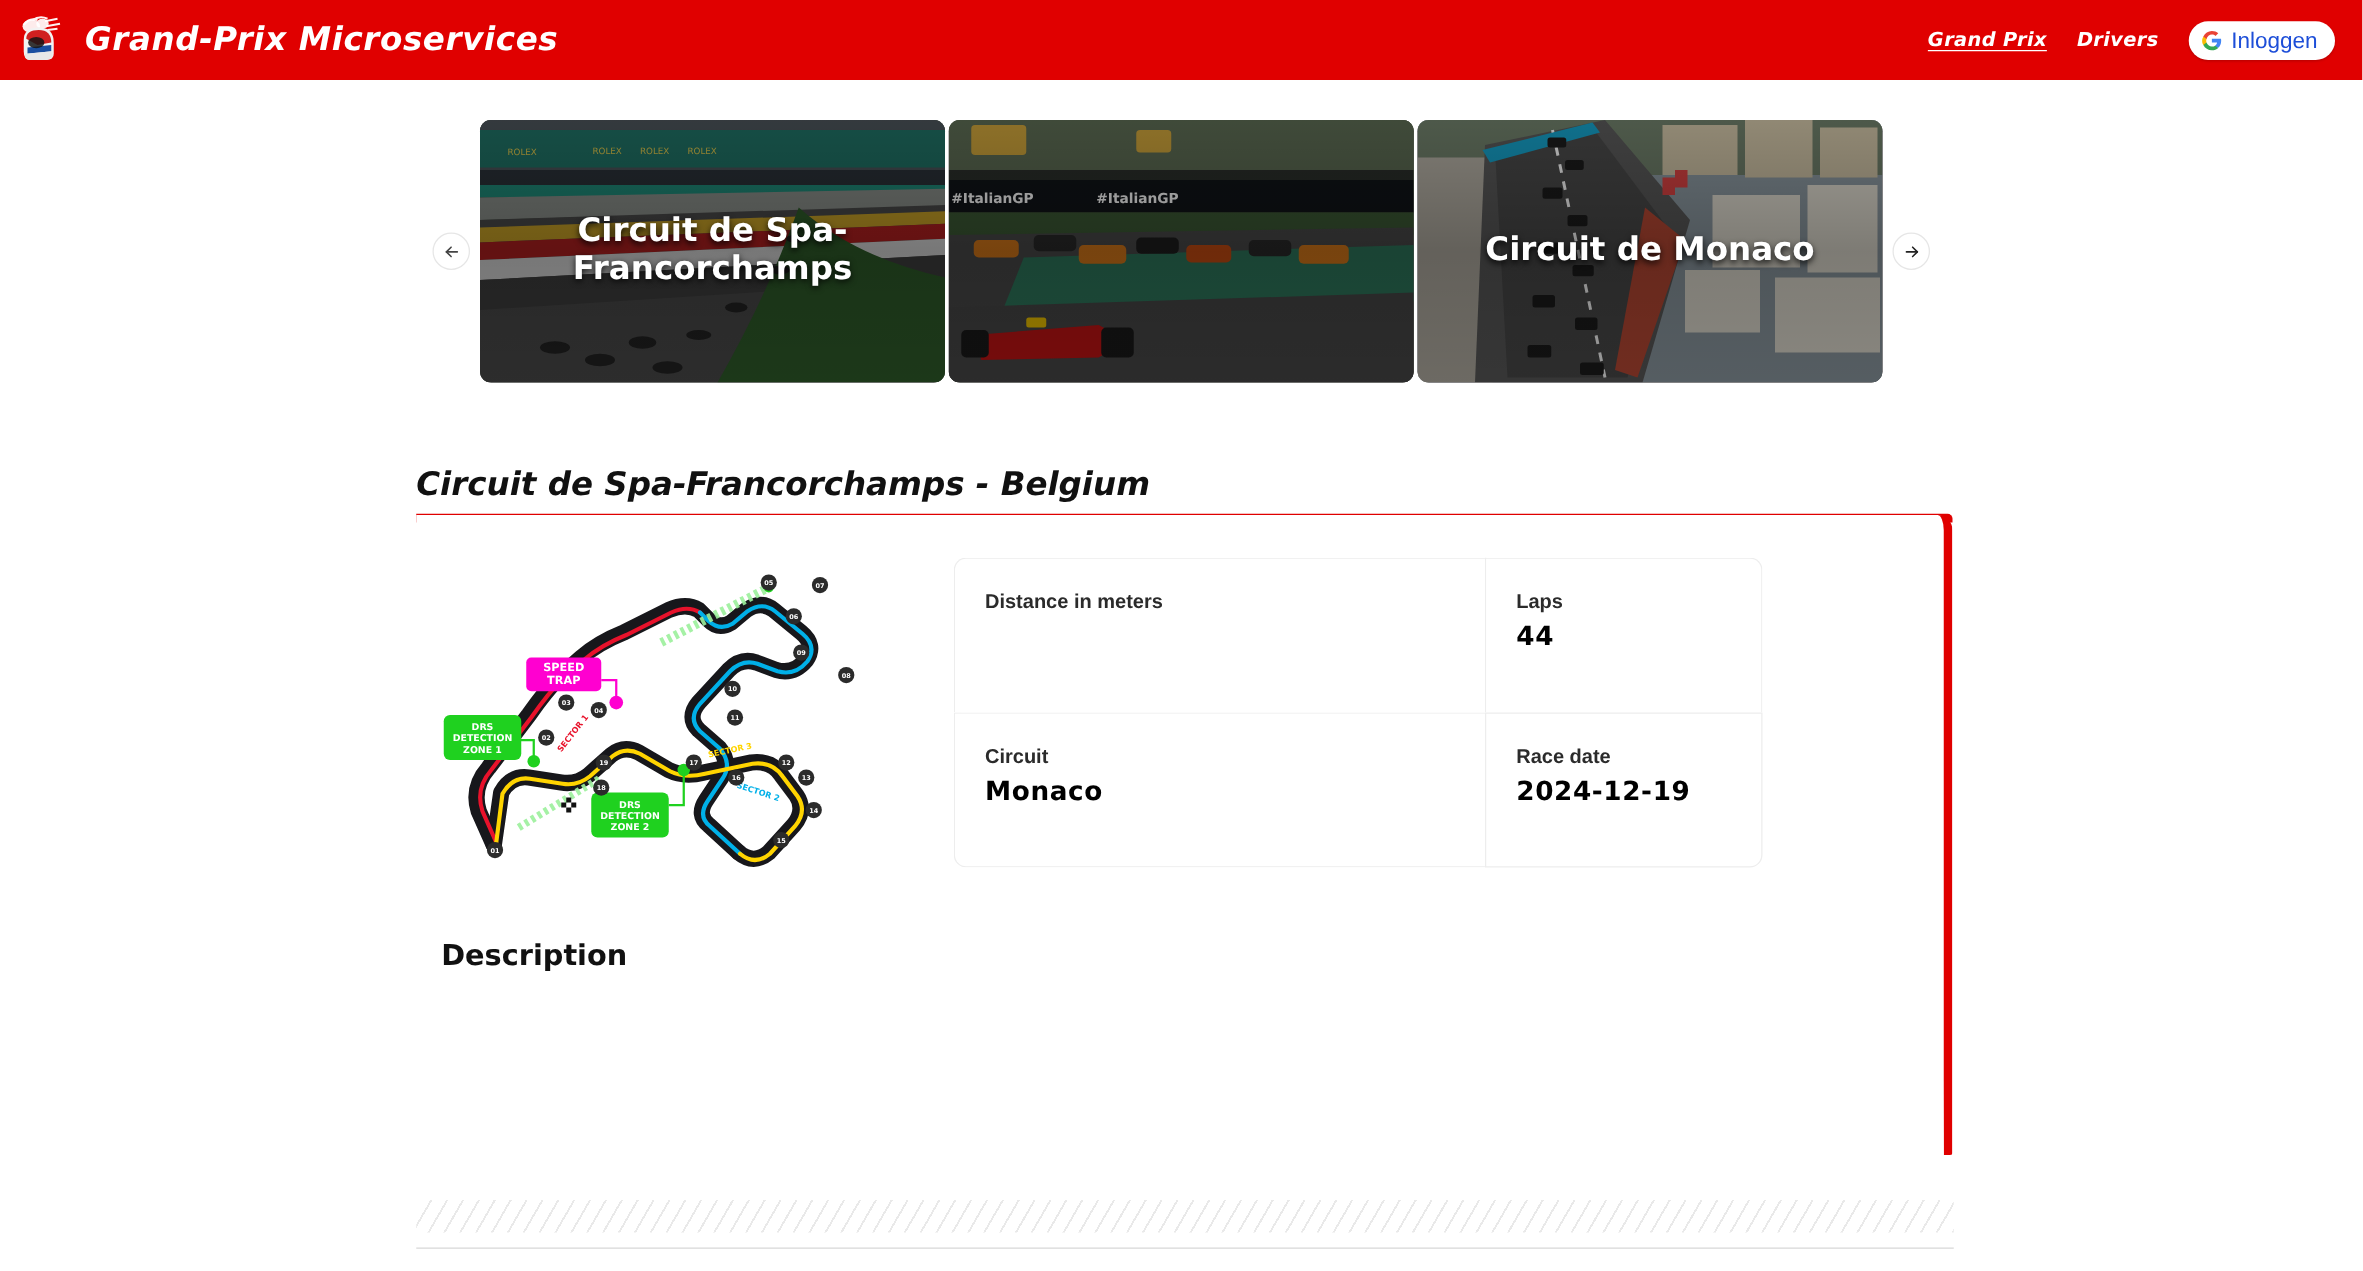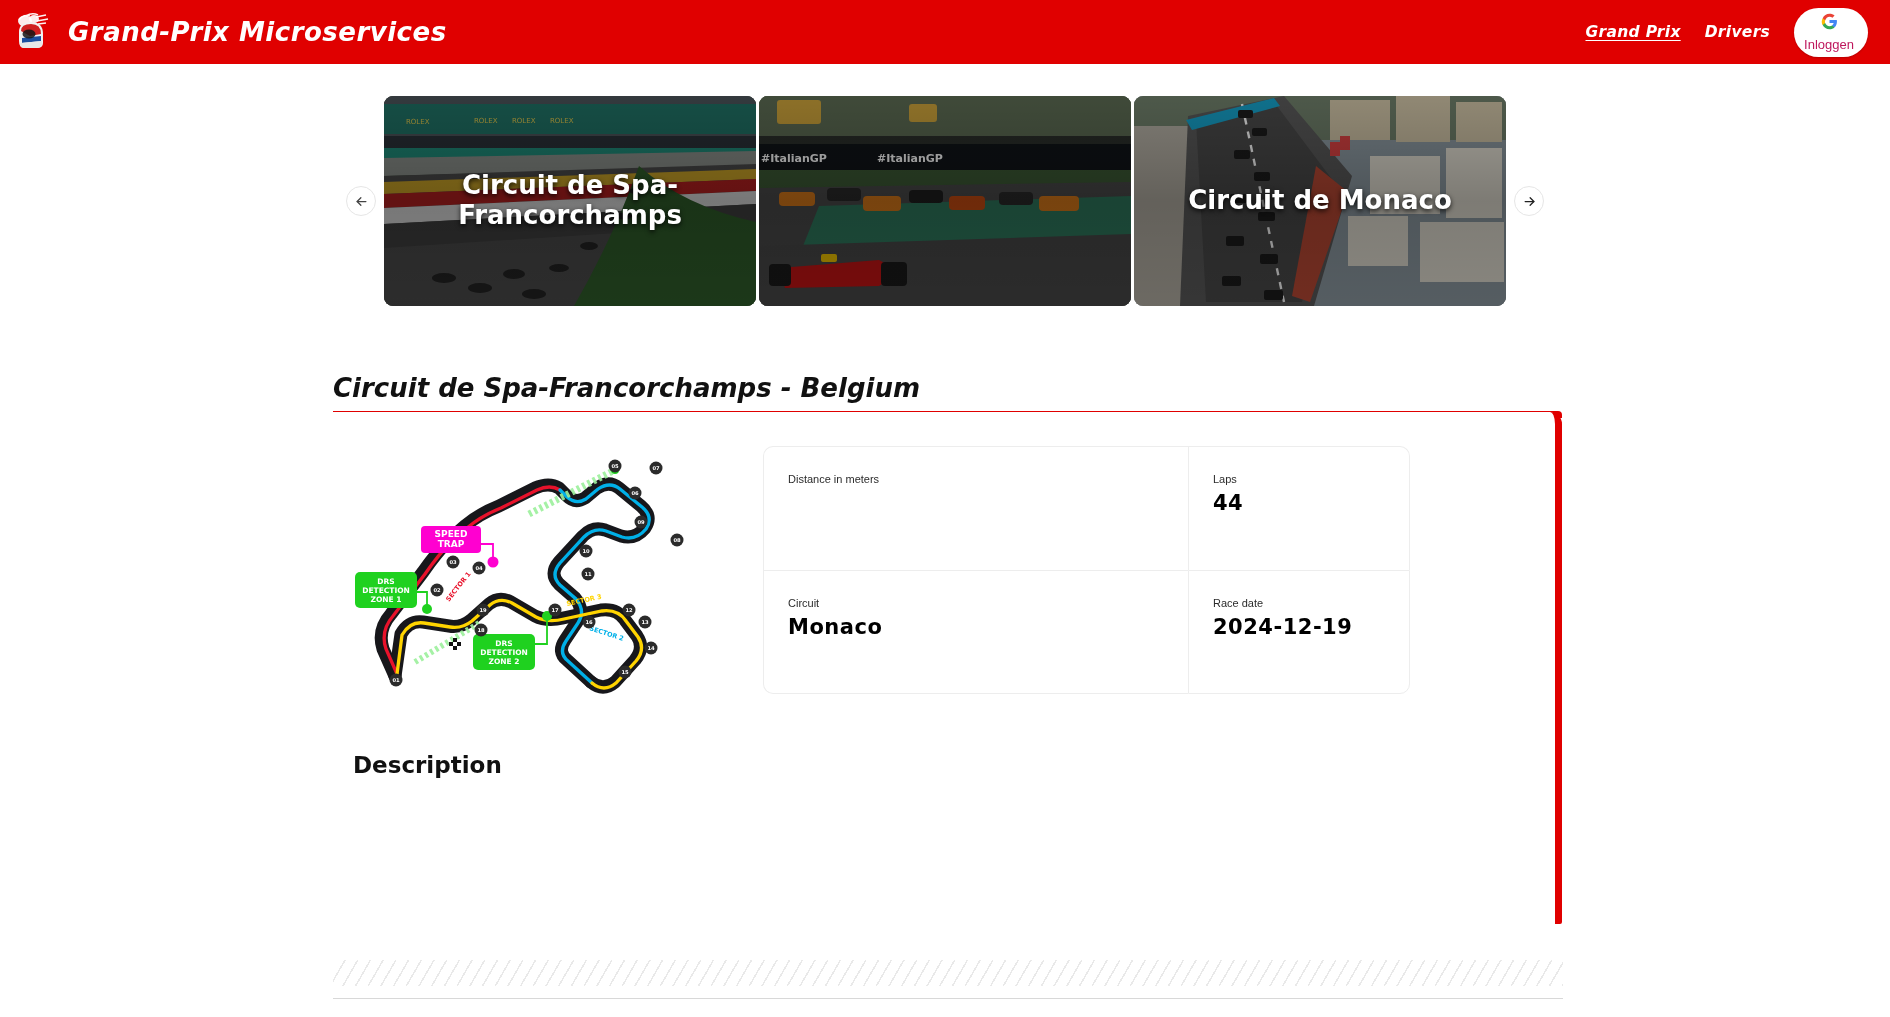--- a/index.html
+++ b/index.html
@@ -27,25 +27,24 @@
   }
   .nav { display: flex; align-items: center; gap: 24px; justify-content: space-between; }
   .nav-link {
     color: #ffffff; font-size: 15.5px; font-weight: bold; font-style: italic;
     font-family: "DejaVu Sans", sans-serif; letter-spacing: .3px;
     text-decoration: none; white-space: nowrap;
   }
   .nav-link.active { text-decoration: underline; text-underline-offset: 3px; }
   .login-btn {
     display: flex; align-items: center; gap: 7px;
-    background: #ffffff; color: #be185d;
+    background: #ffffff; color: #1d4ed8;
     border-radius: 999px; padding: 5px 14px 5px 10px;
-    font-size: 13px; white-space: nowrap; cursor: pointer;
+    font-size: 18px; white-space: nowrap; cursor: pointer;
     box-shadow: 0 1px 2px rgba(0,0,0,.18);
-    flex-direction: column;
   }
   .g-icon { width: 17px; height: 17px; flex: none; }
 
   
   .carousel {
     position: absolute; top: 96px; left: 0; width: 1890px; height: 210px;
     display: flex; align-items: center; justify-content: center; gap: 8px;
   }
   .car-arrow {
     width: 30px; height: 30px; border-radius: 50%;
@@ -106,22 +105,23 @@
   }
   .stat {
     border: 1px solid #ededed; background: #fff; padding: 26px 24px 30px 24px;
     min-height: 110px;
   }
   .stat.tl { border-radius: 10px 0 0 0; border-right: 0; border-bottom: 0;}
   .stat.tr { border-radius: 0 10px 0 0; border-bottom: 0; }
   .stat.bl { border-radius: 0 0 0 10px; border-right: 0; }
   .stat.br { border-radius: 0 0 10px 0; }
   .stat-label {
-    font-size: 11px; color: #2b2b2b; margin-bottom: 6px;
+    font-size: 16px; color: #2b2b2b; margin-bottom: 6px;
     font-family: "Liberation Sans", sans-serif;
+    font-weight: bold;
   }
   .stat-value {
     font-size: 21px; font-weight: bold; color: #000;
     font-family: "DejaVu Sans", sans-serif; letter-spacing: .5px;
   }
 
   .desc { padding: 58px 34px 0 20px; }
   .desc-title {
     font-size: 23px; font-weight: bold; color: #111;
     font-family: "DejaVu Sans", sans-serif; margin-bottom: 45px;

